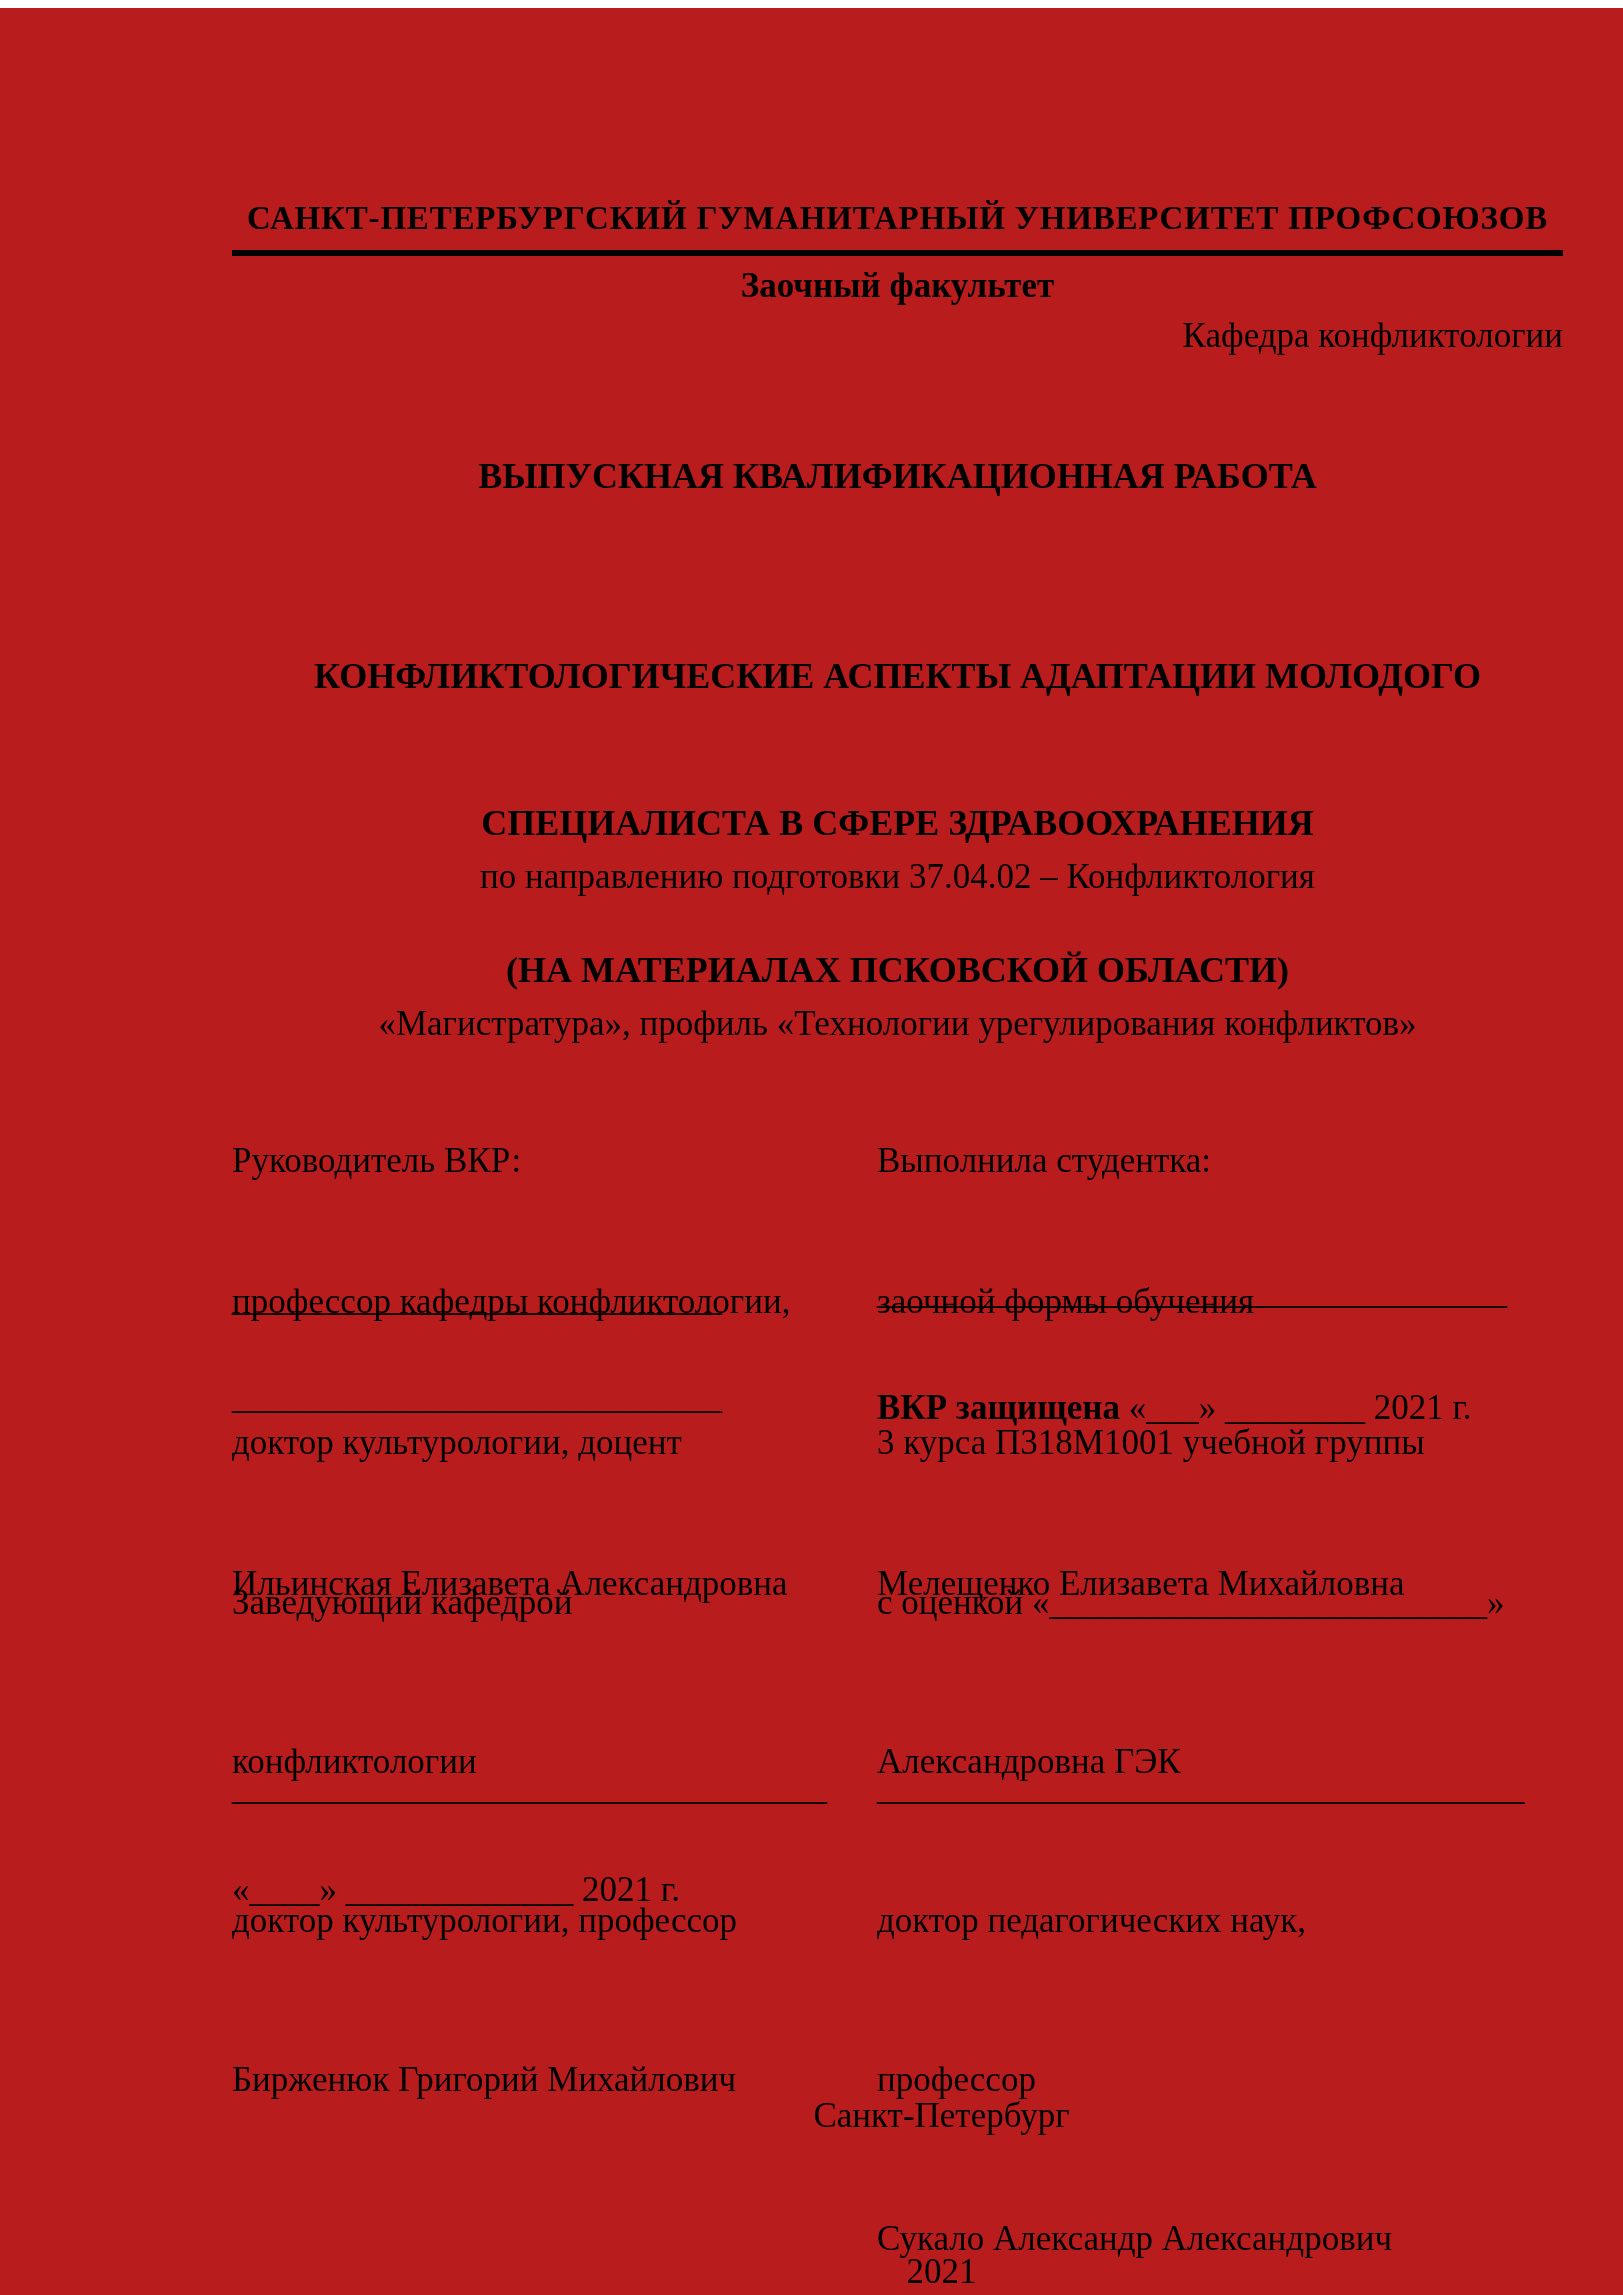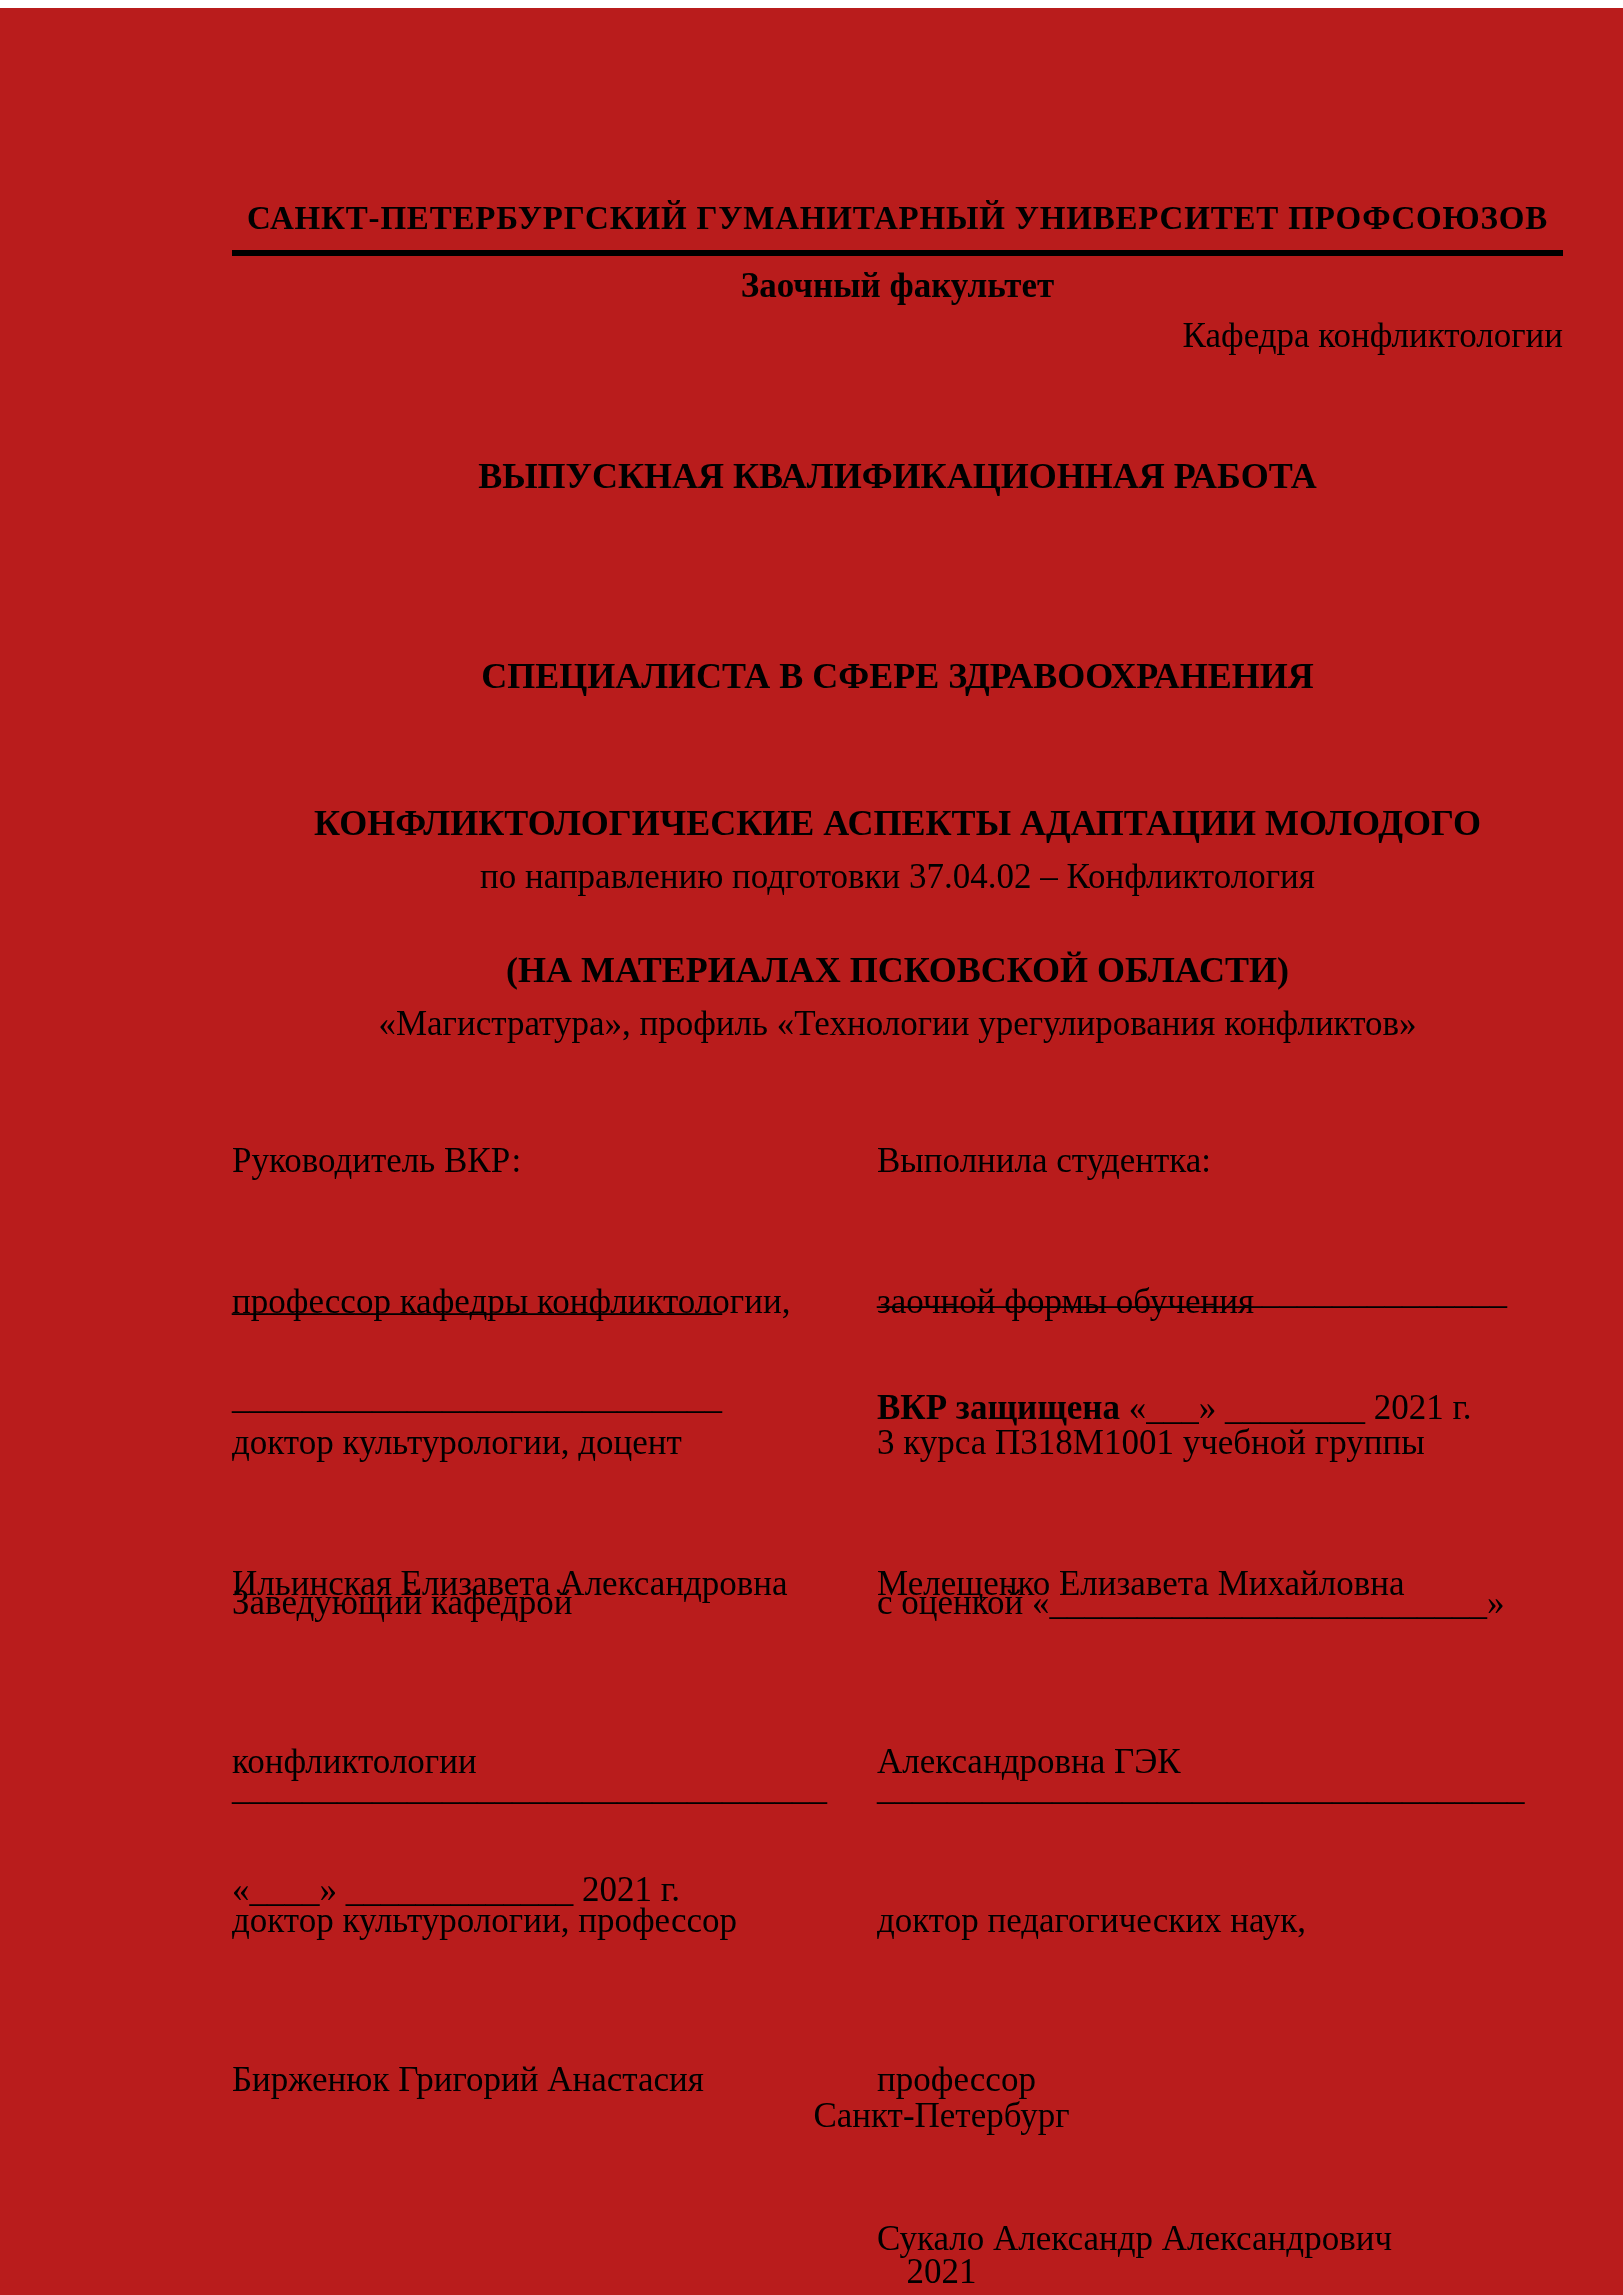--- a/index.html
+++ b/index.html
@@ -45,22 +45,22 @@
 <div class="page">
 
   <div class="abs content center org">САНКТ-ПЕТЕРБУРГСКИЙ ГУМАНИТАРНЫЙ УНИВЕРСИТЕТ ПРОФСОЮЗОВ</div>
   <div class="rule"></div>
   <div class="abs content center faculty">Заочный факультет</div>
   <div class="abs content right department">Кафедра конфликтологии</div>
 
   <div class="abs content center worktype">ВЫПУСКНАЯ КВАЛИФИКАЦИОННАЯ РАБОТА</div>
 
   <div class="abs content center title3">
+    <div>КОНФЛИКТОЛОГИЧЕСКИЕ АСПЕКТЫ АДАПТАЦИИ МОЛОДОГО</div>
     <div>СПЕЦИАЛИСТА В СФЕРЕ ЗДРАВООХРАНЕНИЯ</div>
-    <div>КОНФЛИКТОЛОГИЧЕСКИЕ АСПЕКТЫ АДАПТАЦИИ МОЛОДОГО</div>
     <div>(НА МАТЕРИАЛАХ ПСКОВСКОЙ ОБЛАСТИ)</div>
   </div>
 
   <div class="abs content center program">
     <div>по направлению подготовки 37.04.02 – Конфликтология</div>
     <div>«Магистратура», профиль «Технологии урегулирования конфликтов»</div>
   </div>
 
   <div class="abs colA-left">
     <div>Руководитель ВКР:</div>
@@ -79,21 +79,21 @@
   <div class="abs sig1-left">____________________________</div>
   <div class="abs sig1-right">____________________________________</div>
 
   <div class="abs sig2-left">____________________________</div>
   <div class="abs defense"><span class="bold">ВКР защищена</span><span> «___» ________ 2021 г.</span></div>
 
   <div class="abs colB-left">
     <div>Заведующий кафедрой</div>
     <div>конфликтологии</div>
     <div>доктор культурологии, профессор</div>
-    <div>Бирженюк Григорий Анастасия</div>
+    <div>Бирженюк Григорий Михайлович</div>
   </div>
 
   <div class="abs colB-right">
     <div>с оценкой «_________________________»</div>
     <div>Александровна ГЭК</div>
     <div>доктор педагогических наук,</div>
     <div>профессор</div>
     <div>Сукало Александр Александрович</div>
   </div>
 

